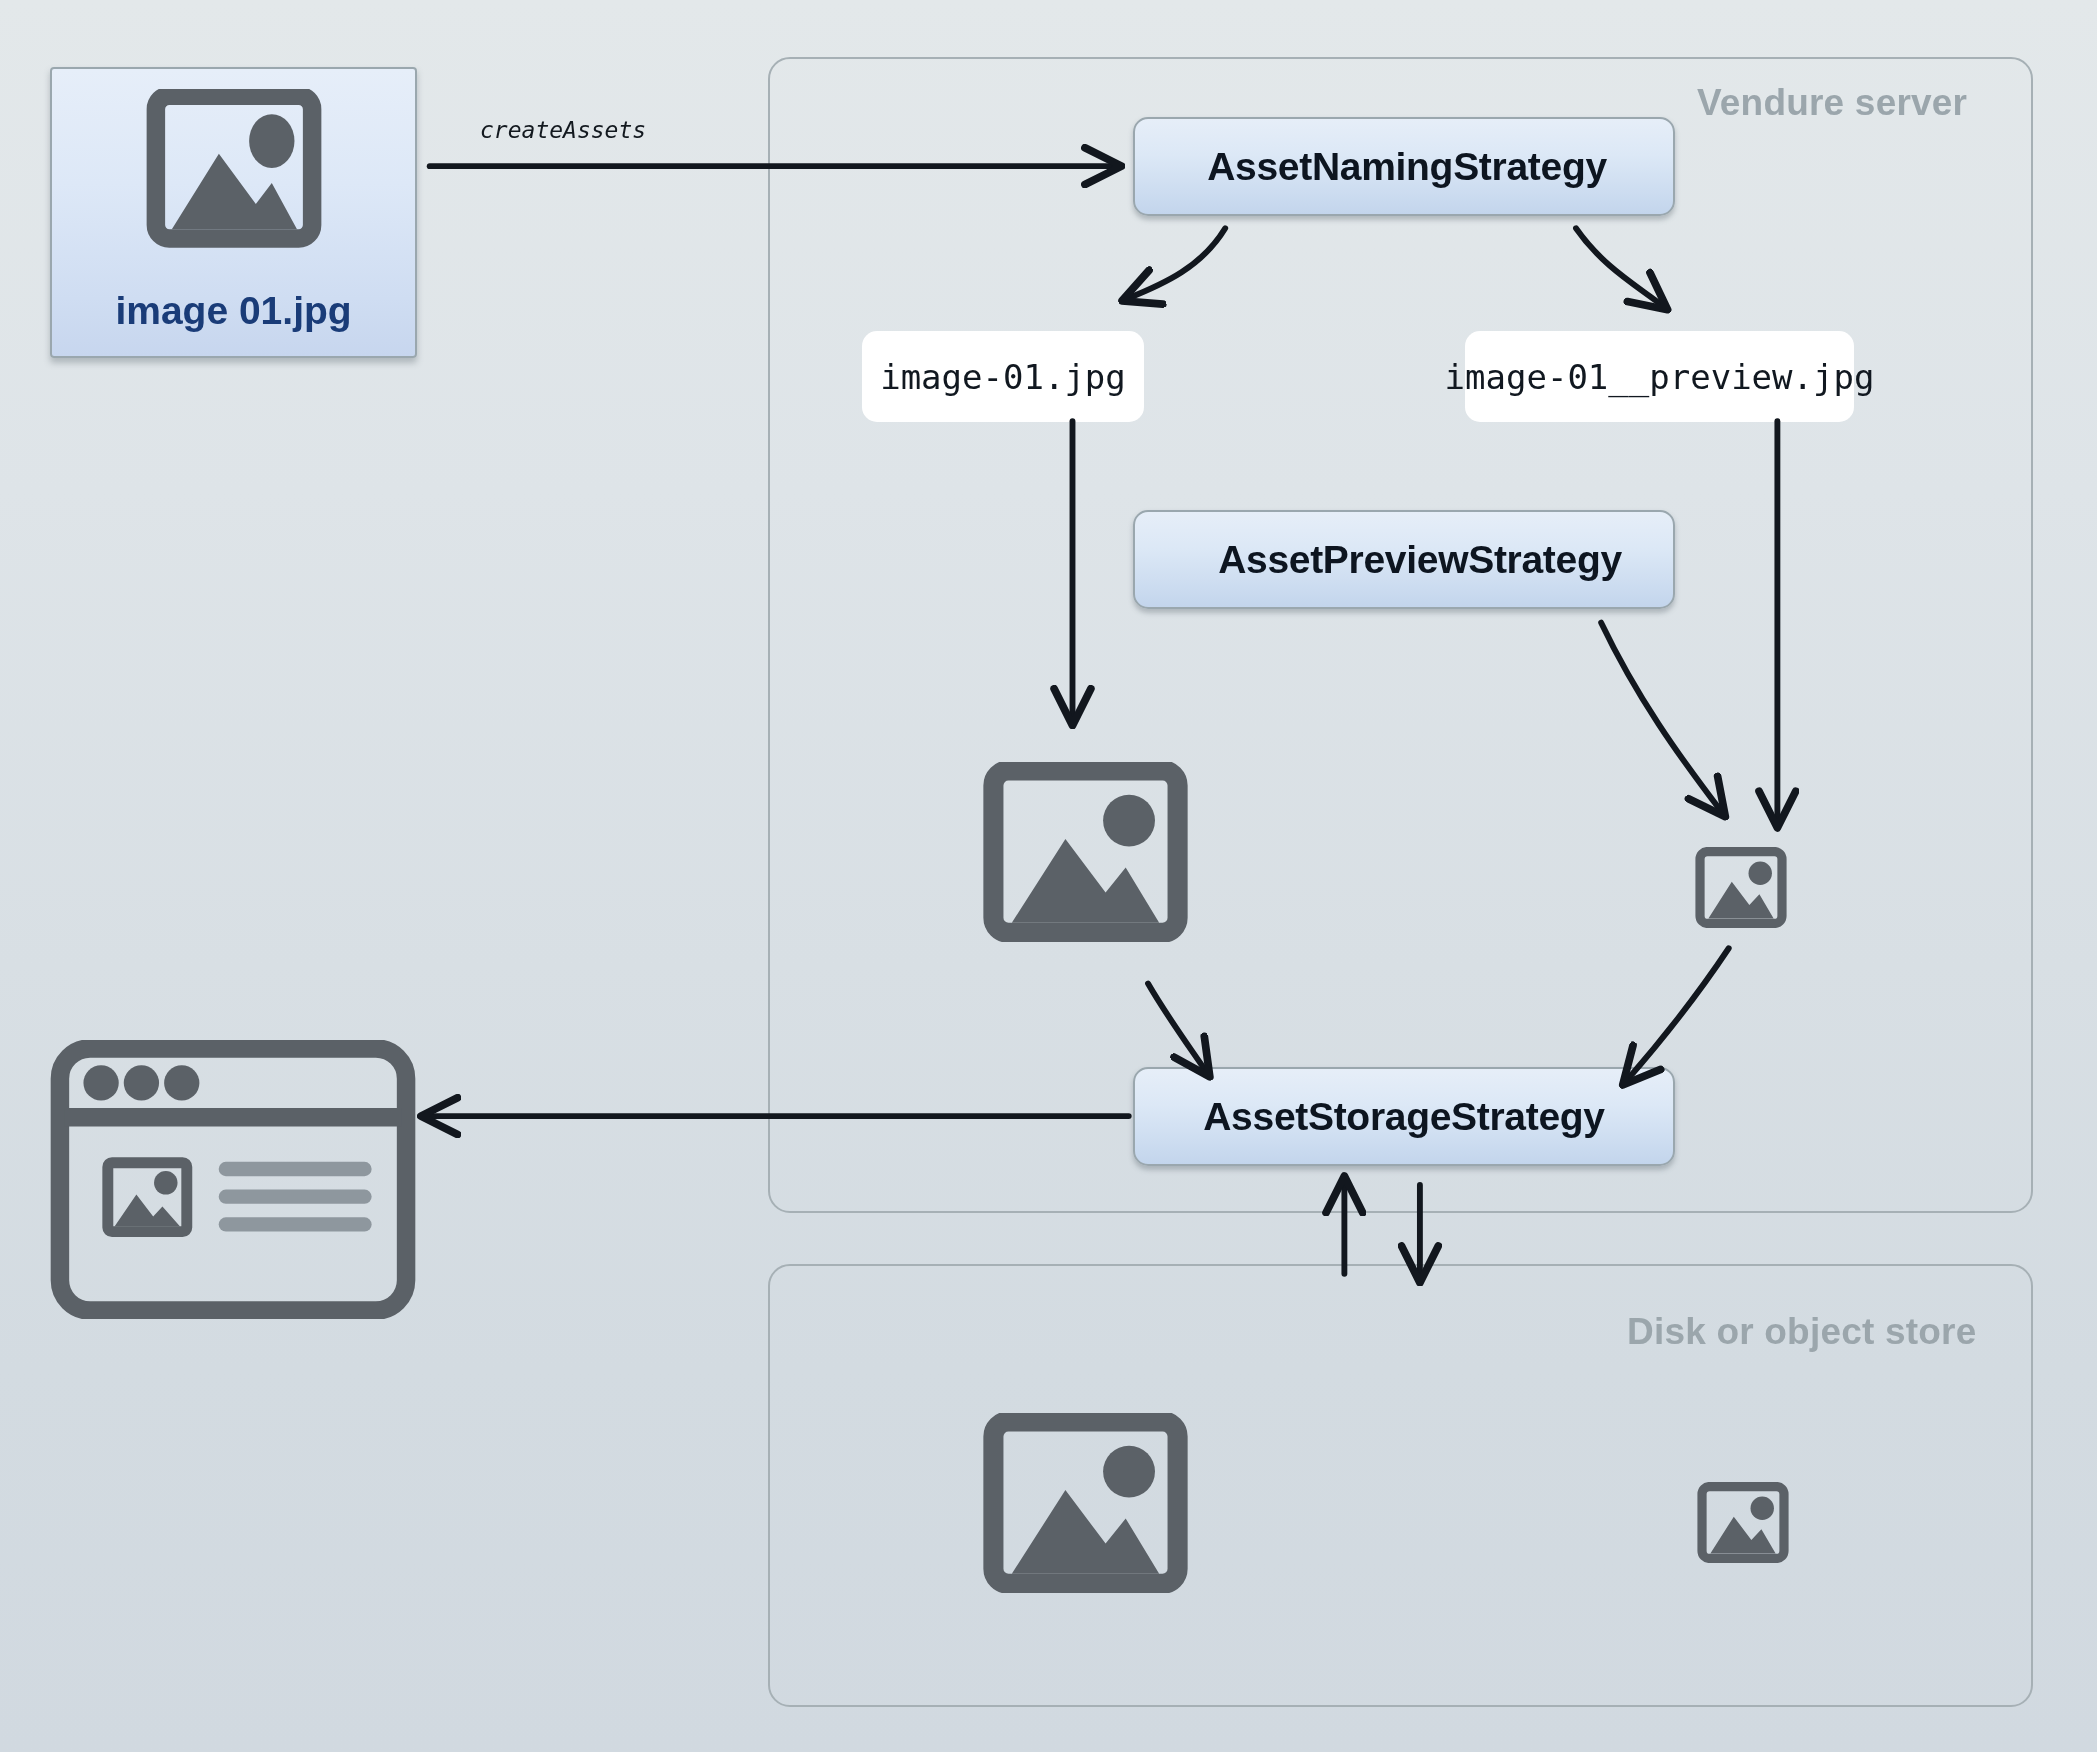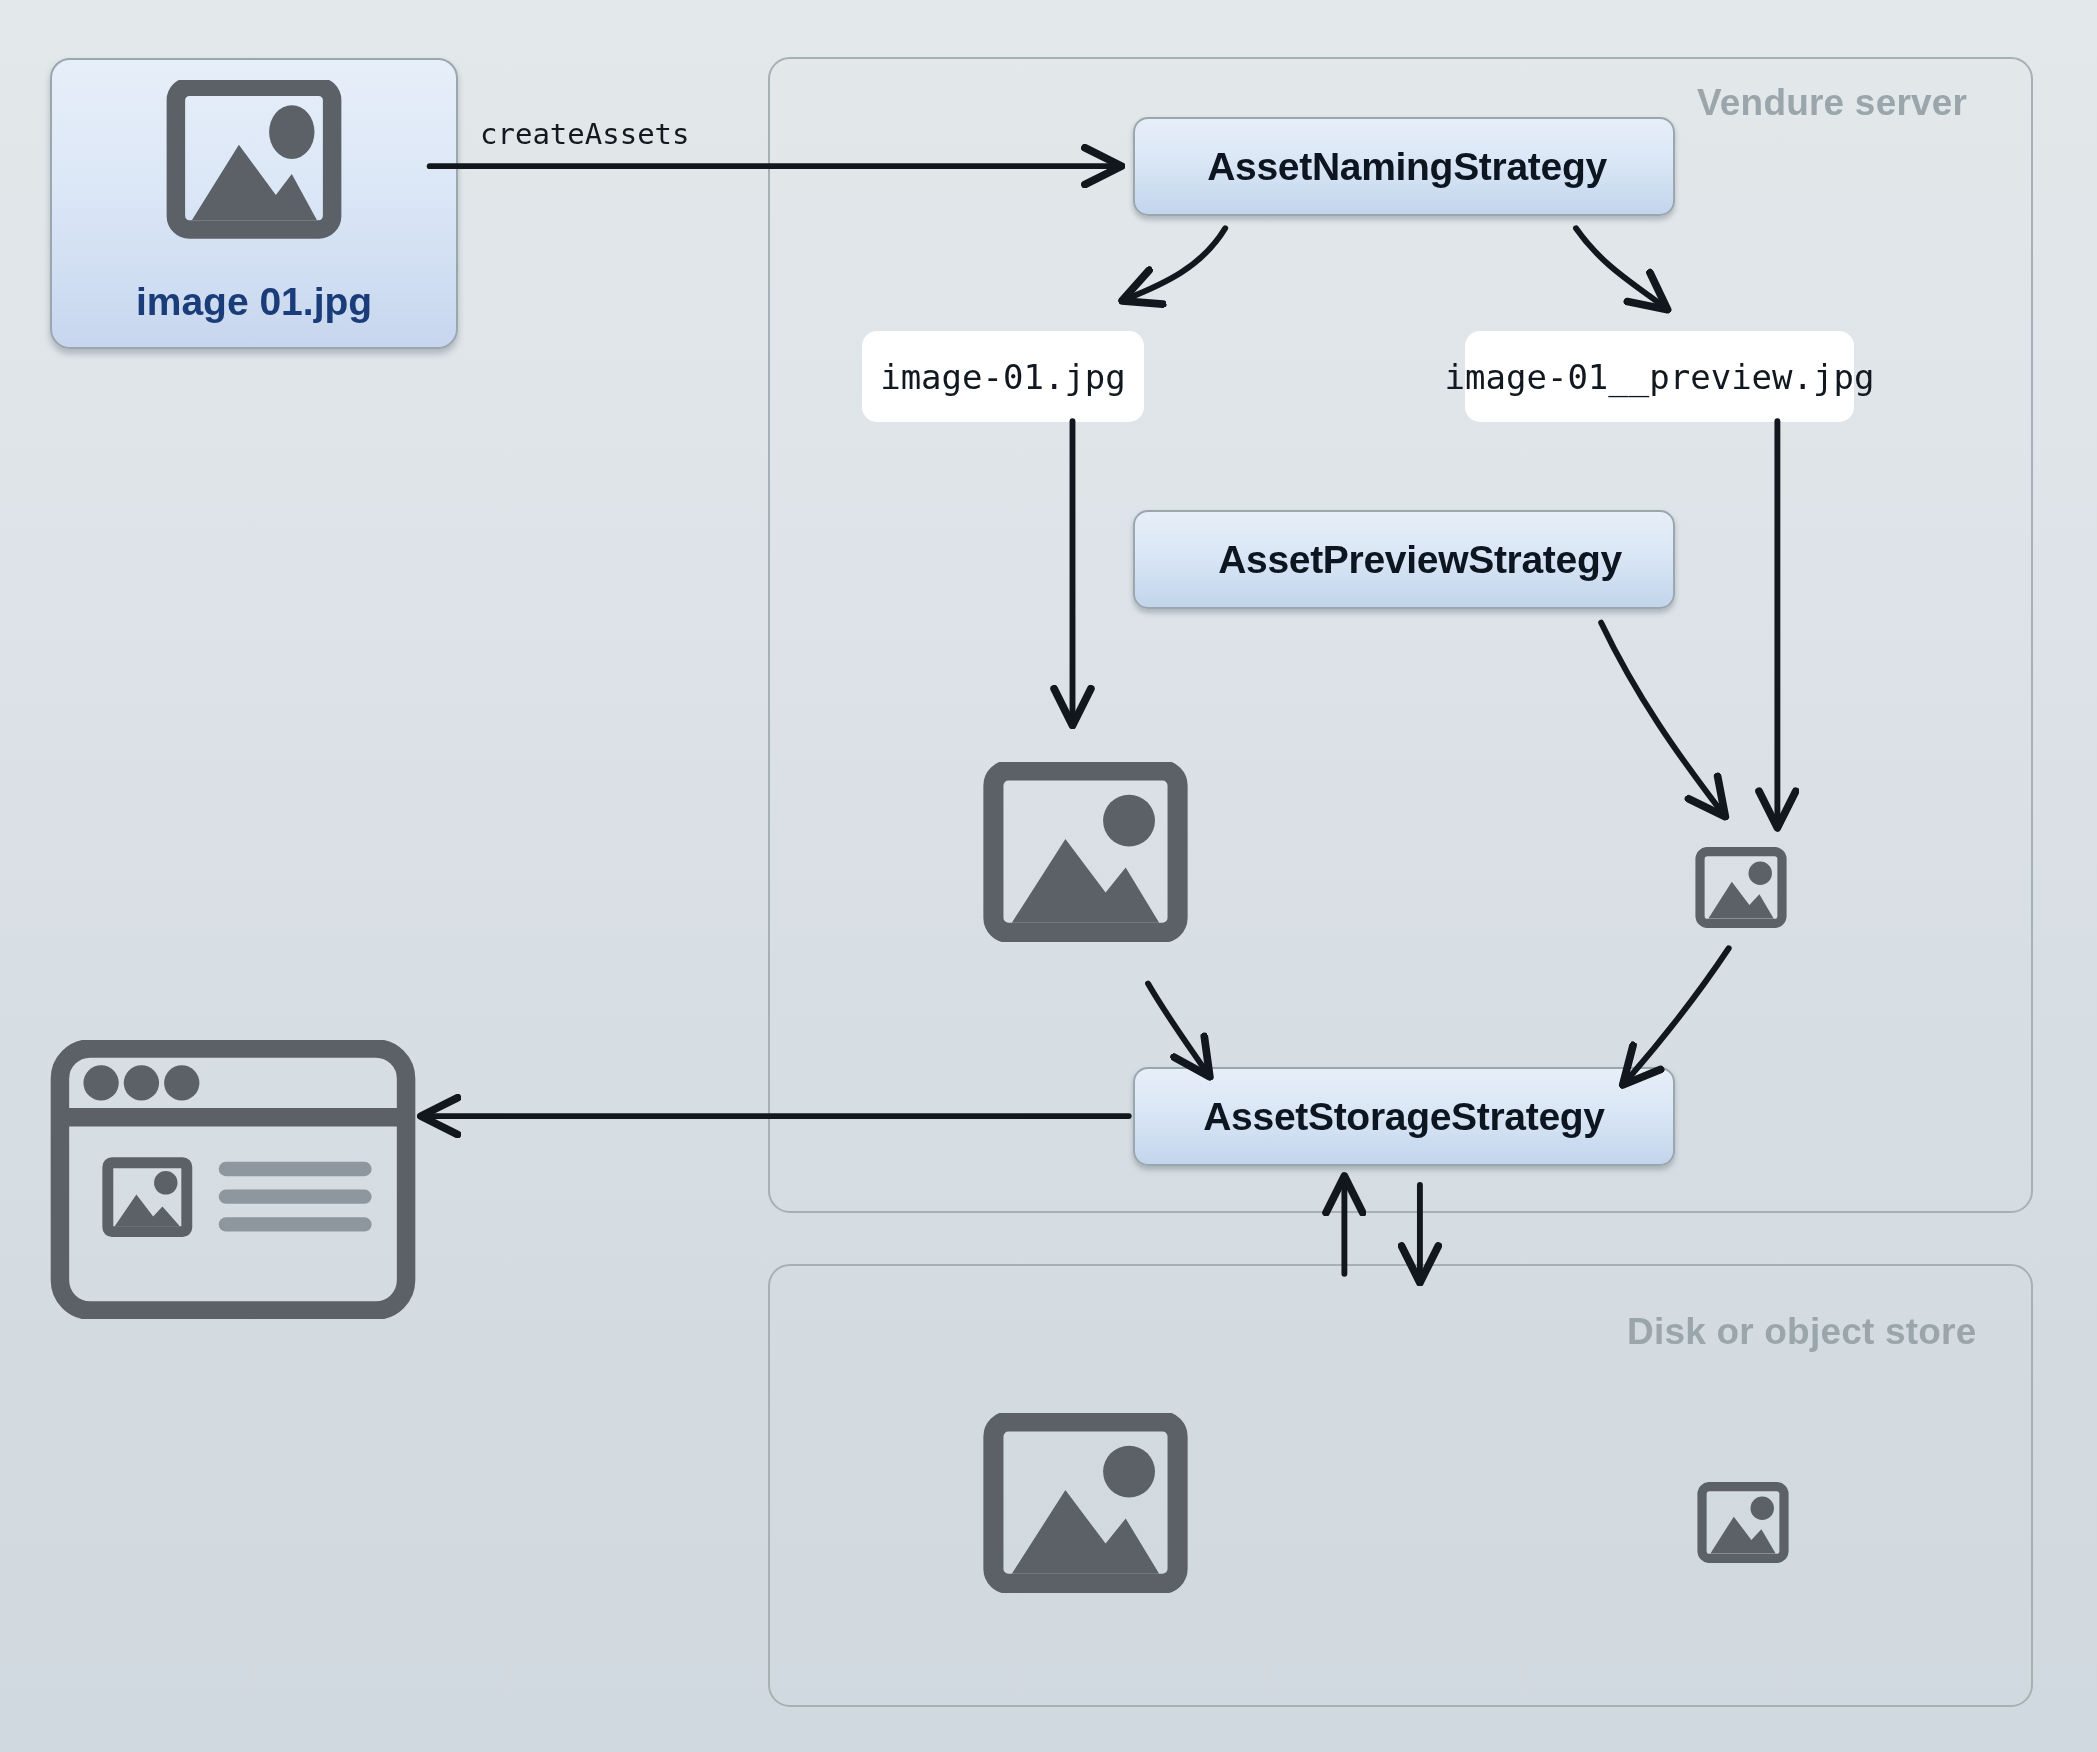--- a/index.html
+++ b/index.html
@@ -61,26 +61,26 @@
     font-weight: bold;
     color: #0d1520;
     white-space: nowrap;
     letter-spacing: -0.3px;
   }
 
   
   #source-asset-card {
     position: absolute;
     left: 50px;
-    top: 58px;
-    width: 408px;
+    top: 67px;
+    width: 367px;
     height: 291px;
     box-sizing: border-box;
     border: 2.5px solid #9aa7ae;
-    border-radius: 20px;
+    border-radius: 4px;
     background: linear-gradient(180deg, #e6eef9 0%, #dde8f7 40%, #cfddf2 80%, #c7d6ee 100%);
     box-shadow: 0 4.2px 5.9px rgba(90,100,110,0.35);
     z-index: 4;
   }
   #source-asset-card .card-icon {
     position: absolute;
     left: 50%;
     top: 20px;
     transform: translateX(-50%);
   }
@@ -124,24 +124,25 @@
     position: absolute;
     left: 49px;
     top: 1040px;
     z-index: 4;
   }
 
   
   .edge-label {
     position: absolute;
     font-family: "DejaVu Sans Mono", "Liberation Mono", monospace;
-    font-size: 29px;
+    font-size: 23px;
     color: #13191f;
     white-space: nowrap;
     z-index: 6;
+    font-style: italic;
   }
 </style>
 </head>
 <body>
 
 <div id="stage">
 
   <div class="group-box" style="left:768px; top:57px; width:1265px; height:1156px;"></div>
   <div class="group-label" style="left:1697px; top:82px;">Vendure server</div>
 

